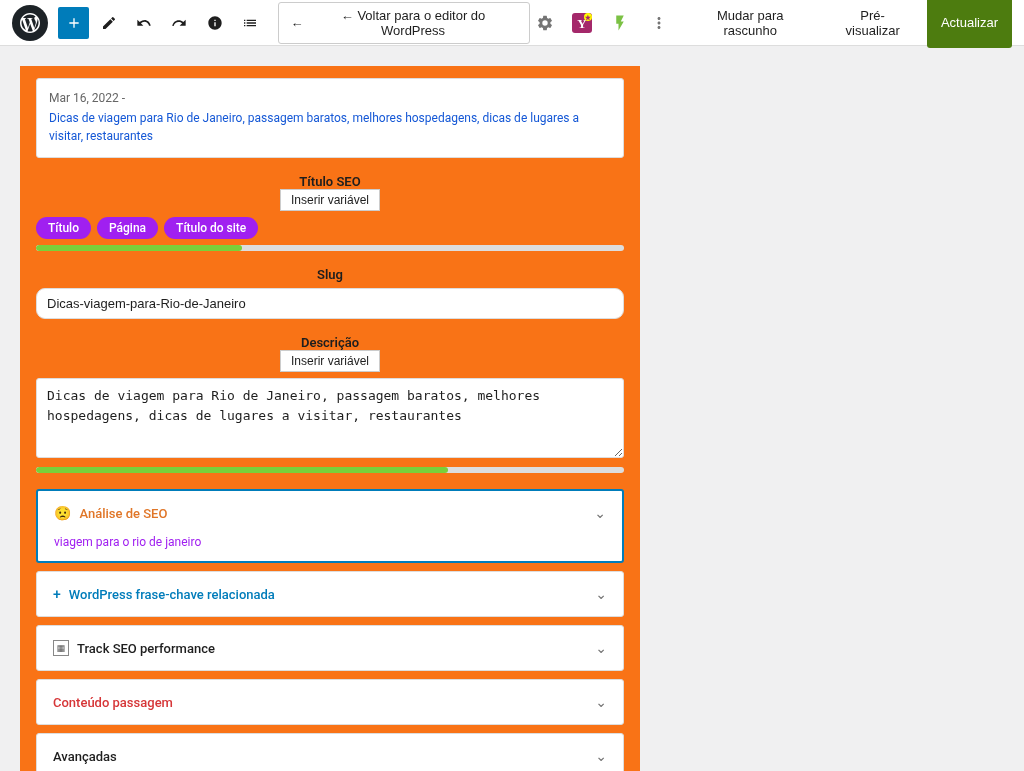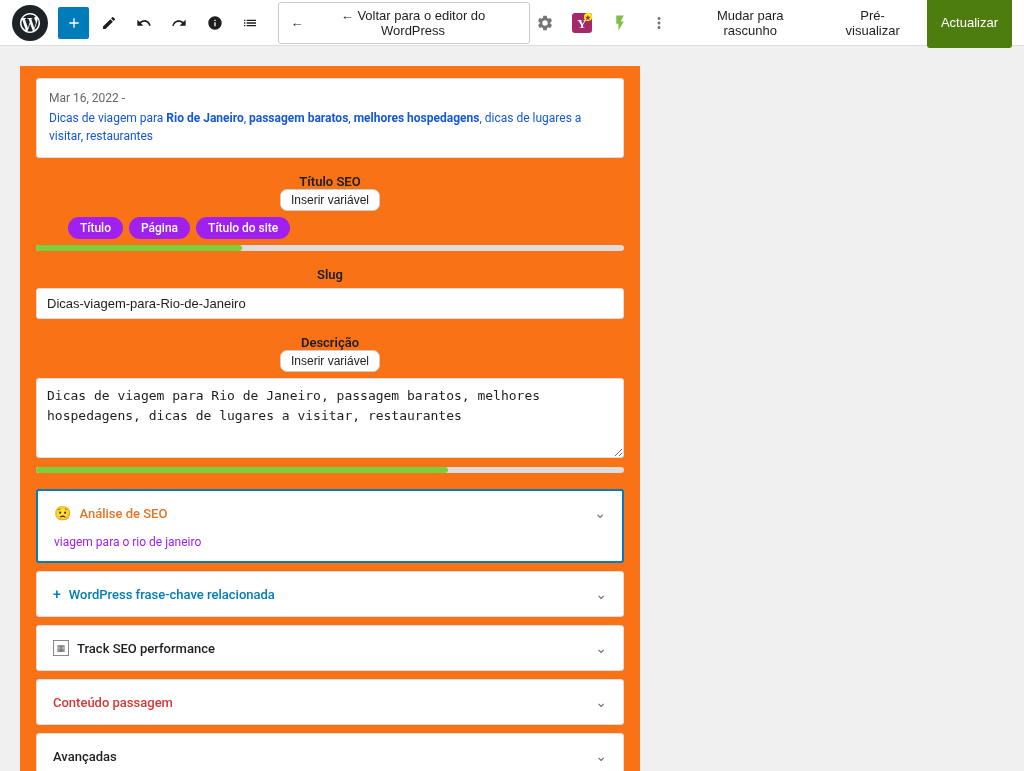--- a/index.html
+++ b/index.html
@@ -160,21 +160,21 @@
     .snippet-date {
       color: #666;
       font-size: 12px;
       margin-bottom: 4px;
     }
     .snippet-keywords {
       color: #1558d6;
       line-height: 1.5;
     }
     .snippet-keywords span.highlight {
-      font-weight: 700;
+      font-weight: 400;
     }
 
     
     .form-section {
       margin-bottom: 16px;
     }
     .form-label-row {
       display: flex;
       justify-content: space-between;
       align-items: center;
@@ -182,34 +182,33 @@
       flex-direction: column;
     }
     .form-label {
       font-weight: 600;
       font-size: 13px;
       color: #1e1e1e;
     }
     .insert-var-btn {
       border: 1px solid #ccc;
       background: #fff;
-      border-radius: 7px;
+      border-radius: 0;
       padding: 3px 10px;
       font-size: 12px;
       cursor: pointer;
       color: #1e1e1e;
     }
 
     
     .tag-row {
       display: flex;
       gap: 6px;
       flex-wrap: wrap;
       margin-bottom: 6px;
-      margin-left: 32px;
     }
     .tag-pill {
       background: #a020f0;
       color: #fff;
       border-radius: 20px;
       padding: 4px 12px;
       font-size: 12px;
       font-weight: 500;
     }
 
@@ -224,21 +223,21 @@
     .progress-bar-fill {
       height: 100%;
       background: #7ad03a;
       border-radius: 3px;
     }
 
     
     .slug-input {
       width: 100%;
       border: 1px solid #ddd;
-      border-radius: 3px;
+      border-radius: 9px;
       padding: 7px 10px;
       font-size: 13px;
       color: #1e1e1e;
       outline: none;
     }
 
     
     .desc-textarea {
       width: 100%;
       border: 1px solid #ddd;

